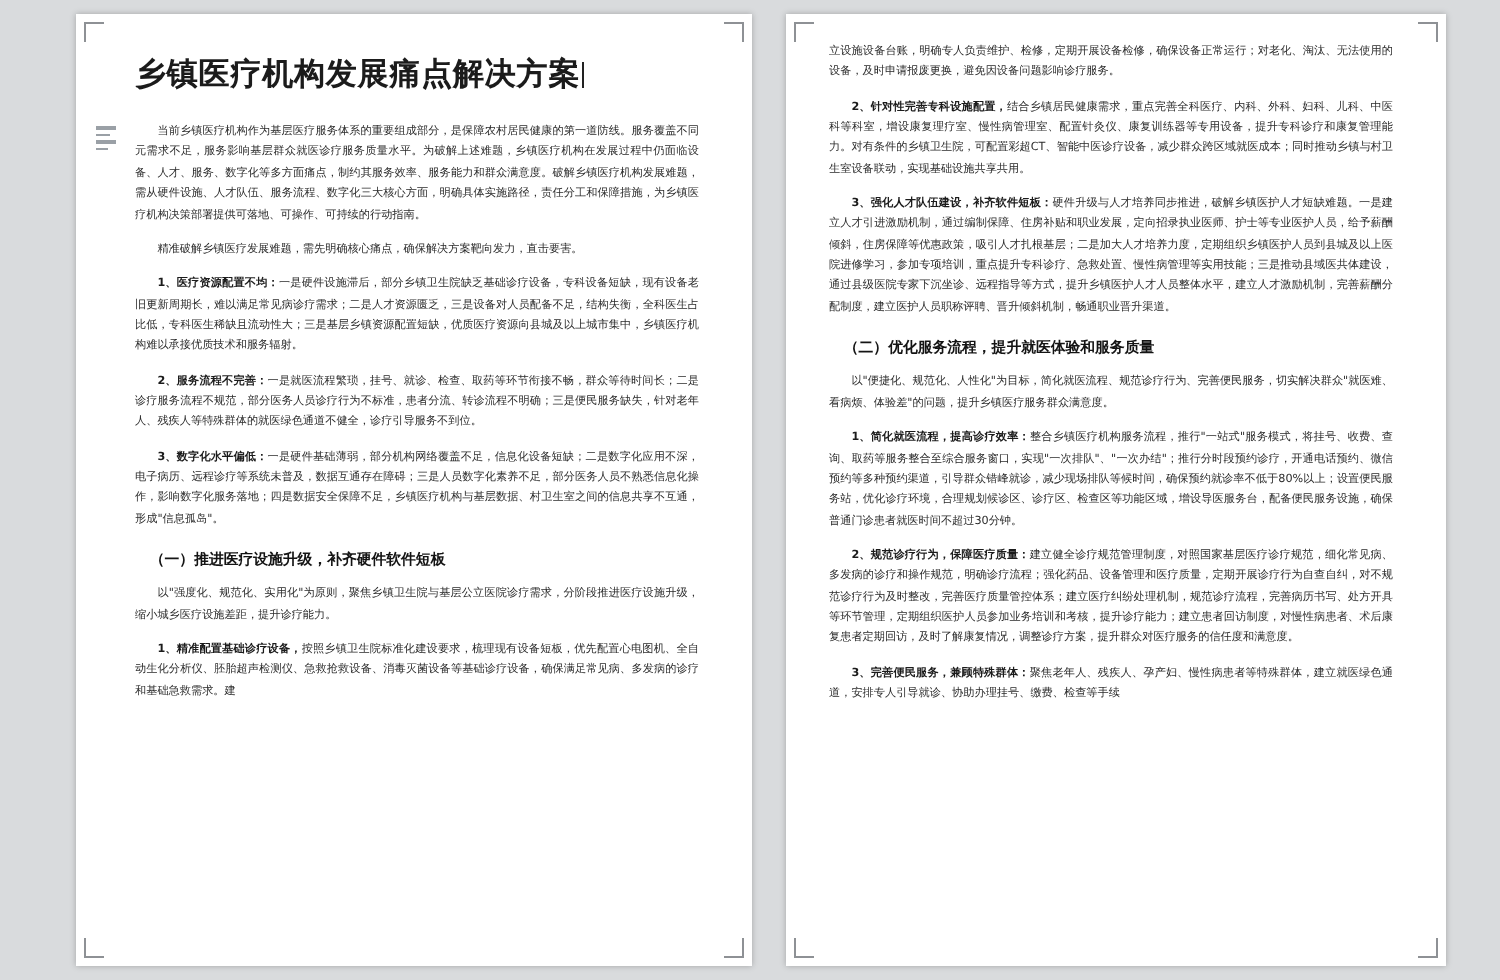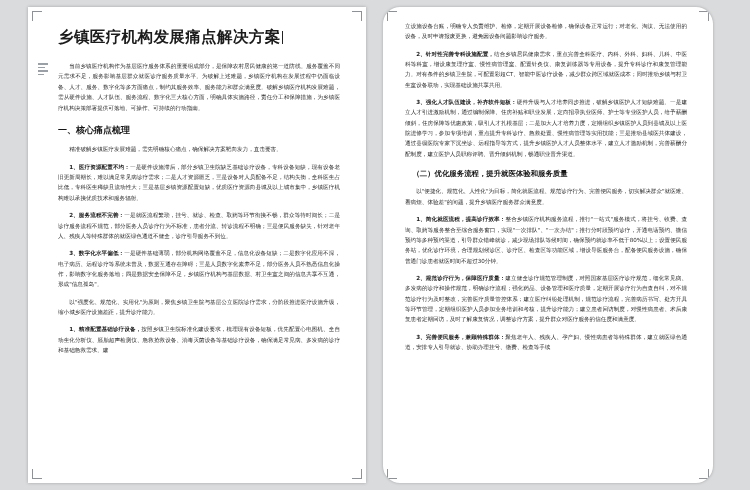--- a/index.html
+++ b/index.html
@@ -12,41 +12,41 @@
     background: #d9dbdd;
     font-family: "Liberation Sans", sans-serif;
     overflow: hidden;
   }
   .page-wrap {
     position: relative;
     width: 750px;
     height: 490px;
     display: flex;
     background: #d9dbdd;
+    justify-content: center;
   }
   .page {
     position: relative;
     background: #ffffff;
     box-shadow: 0 0 3px rgba(0,0,0,0.25);
     overflow: hidden;
   }
   .page-left {
     width: 338px;
     height: 476px;
     margin: 7px 7px 7px 28px;
     padding: 14px 26px 0 30px;
     box-sizing: border-box;
   }
   .page-right {
     width: 330px;
     height: 476px;
     margin: 7px 18px 7px 10px;
     padding: 14px 26px 0 22px;
     box-sizing: border-box;
-    border-radius: 17px;
   }
   
   .crop {
     position: absolute;
     width: 9px;
     height: 9px;
     border-color: #8e9195;
     border-style: solid;
     border-width: 0;
   }
@@ -140,29 +140,29 @@
       <i></i>
         <i></i>
         <i></i>
         <i></i>
     </div>
 
     <h1 class="doc-title"><span>乡镇医疗机构发展痛点解决方案</span><span class="cursor-mark"></span></h1>
 
     <p class="para">当前乡镇医疗机构作为基层医疗服务体系的重要组成部分，是保障农村居民健康的第一道防线。服务覆盖不同元需求不足，服务影响基层群众就医诊疗服务质量水平。为破解上述难题，乡镇医疗机构在发展过程中仍面临设备、人才、服务、数字化等多方面痛点，制约其服务效率、服务能力和群众满意度。破解乡镇医疗机构发展难题，需从硬件设施、人才队伍、服务流程、数字化三大核心方面，明确具体实施路径，责任分工和保障措施，为乡镇医疗机构决策部署提供可落地、可操作、可持续的行动指南。</p>
 
-    <h2 class="h2">一、核心痛点梳理</h2>
     <p class="para">精准破解乡镇医疗发展难题，需先明确核心痛点，确保解决方案靶向发力，直击要害。</p>
 
     <p class="para"><span class="lead">1、医疗资源配置不均：</span><span>一是硬件设施滞后，部分乡镇卫生院缺乏基础诊疗设备，专科设备短缺，现有设备老旧更新周期长，难以满足常见病诊疗需求；二是人才资源匮乏，三是设备对人员配备不足，结构失衡，全科医生占比低，专科医生稀缺且流动性大；三是基层乡镇资源配置短缺，优质医疗资源向县城及以上城市集中，乡镇医疗机构难以承接优质技术和服务辐射。</span></p>
 
     <p class="para"><span class="lead">2、服务流程不完善：</span><span>一是就医流程繁琐，挂号、就诊、检查、取药等环节衔接不畅，群众等待时间长；二是诊疗服务流程不规范，部分医务人员诊疗行为不标准，患者分流、转诊流程不明确；三是便民服务缺失，针对老年人、残疾人等特殊群体的就医绿色通道不健全，诊疗引导服务不到位。</span></p>
 
     <p class="para"><span class="lead">3、数字化水平偏低：</span><span>一是硬件基础薄弱，部分机构网络覆盖不足，信息化设备短缺；二是数字化应用不深，电子病历、远程诊疗等系统未普及，数据互通存在障碍；三是人员数字化素养不足，部分医务人员不熟悉信息化操作，影响数字化服务落地；四是数据安全保障不足，乡镇医疗机构与基层数据、村卫生室之间的信息共享不互通，形成"信息孤岛"。</span></p>
 
+    <h3 class="h3">（一）推进医疗设施升级，补齐硬件软件短板</h3>
     <p class="para">以"强度化、规范化、实用化"为原则，聚焦乡镇卫生院与基层公立医院诊疗需求，分阶段推进医疗设施升级，缩小城乡医疗设施差距，提升诊疗能力。</p>
 
     <p class="para"><span class="lead">1、精准配置基础诊疗设备，</span><span>按照乡镇卫生院标准化建设要求，梳理现有设备短板，优先配置心电图机、全自动生化分析仪、胚胎超声检测仪、急救抢救设备、消毒灭菌设备等基础诊疗设备，确保满足常见病、多发病的诊疗和基础急救需求。建</span></p>
   </div>
 
   <div class="page page-right">
     <div class="crop tl" style="left:4px;top:4px;"></div>
     <div class="crop tr" style="right:4px;top:4px;"></div>
     <div class="crop bl" style="left:4px;bottom:4px;"></div>
     <div class="crop br" style="right:4px;bottom:4px;"></div>

